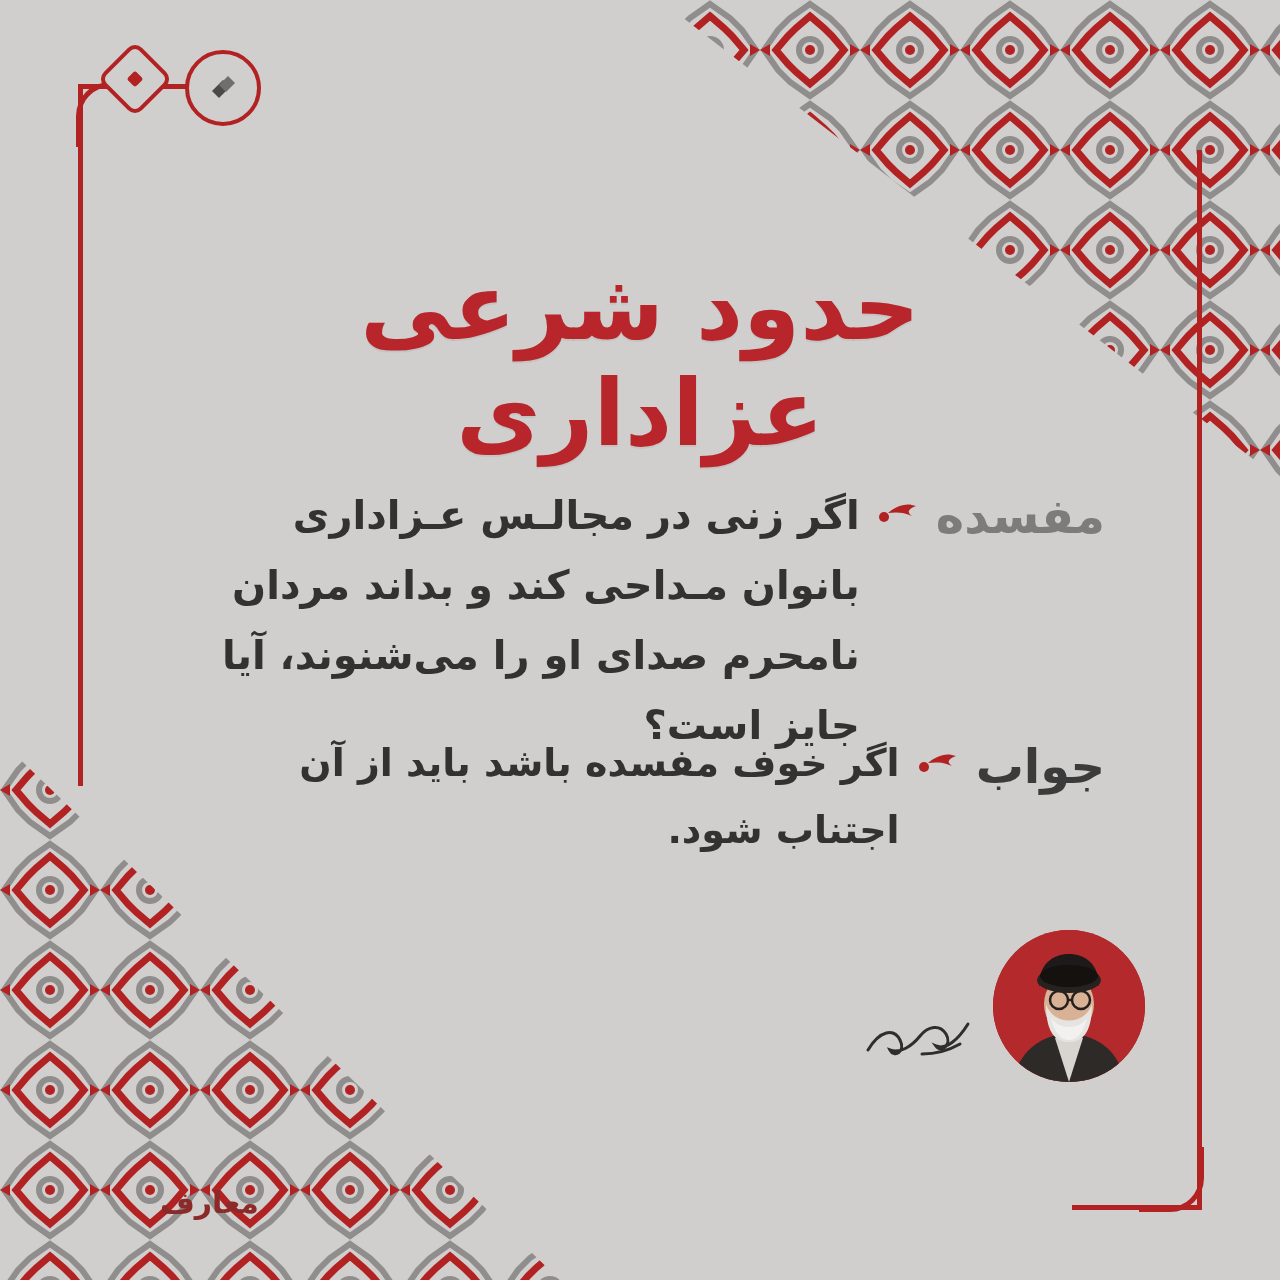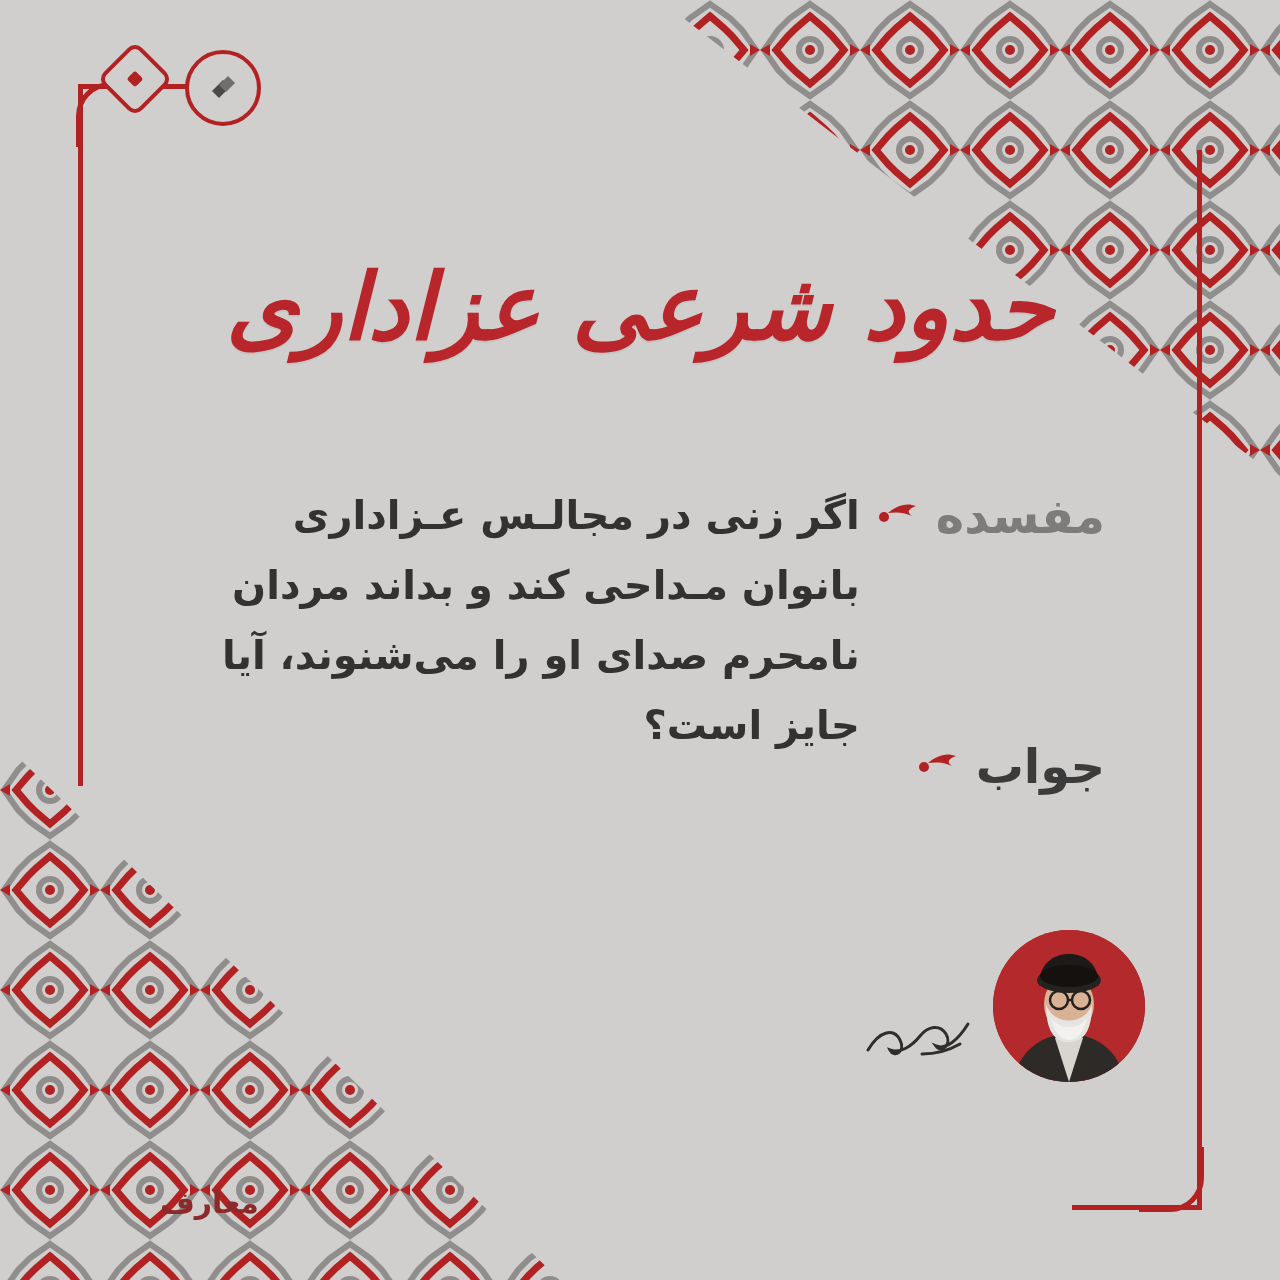--- a/index.html
+++ b/index.html
@@ -134,21 +134,20 @@
     left: 200px;
     text-align: center;
     color: #b8252a;
     font-family: "DejaVu Sans", sans-serif;
     font-weight: bold;
     font-size: 92px;
     line-height: 1.15;
     letter-spacing: -1px;
     direction: rtl;
     text-shadow: 0 2px 0 rgba(0,0,0,0.05);
-    font-style: italic;
   }
 
   
   .qa {
     position: absolute;
     right: 175px;
     left: 175px;
     direction: rtl;
   }
   .qa-question { top: 480px; }
@@ -297,20 +296,21 @@
 
   <div class="qa qa-answer">
     <div class="qa-row">
       <span class="qa-label answer-label">جواب</span>
       <span class="qa-bullet">
         <svg width="40" height="26" viewBox="0 0 40 26" aria-hidden="true">
           <path d="M38 6 C28 2, 18 6, 10 13 C18 12, 26 12, 34 16 C30 13, 28 10, 38 6 Z" fill="#b22222"></path>
           <circle cx="6" cy="17" r="5" fill="#b22222"></circle>
         </svg>
       </span>
+      <span class="qa-text answer-text">اگر خوف مفسده باشد باید از آن اجتناب شود.</span>
     </div>
   </div>
 
   <svg class="signature" viewBox="0 0 120 60" aria-hidden="true">
     <path d="M8 40 C20 20, 34 18, 40 30 C46 42, 34 48, 30 40 C40 44, 52 36, 60 26 C68 16, 80 14, 86 24 C92 34, 82 44, 76 36 C86 40, 98 30, 108 14" fill="none" stroke="#2e2e2e" stroke-width="3" stroke-linecap="round"></path>
     <path d="M62 44 C72 44, 86 42, 100 34" fill="none" stroke="#2e2e2e" stroke-width="3" stroke-linecap="round"></path>
   </svg>
 
   <div class="portrait">
     <svg width="152" height="152" viewBox="0 0 152 152" aria-hidden="true">

